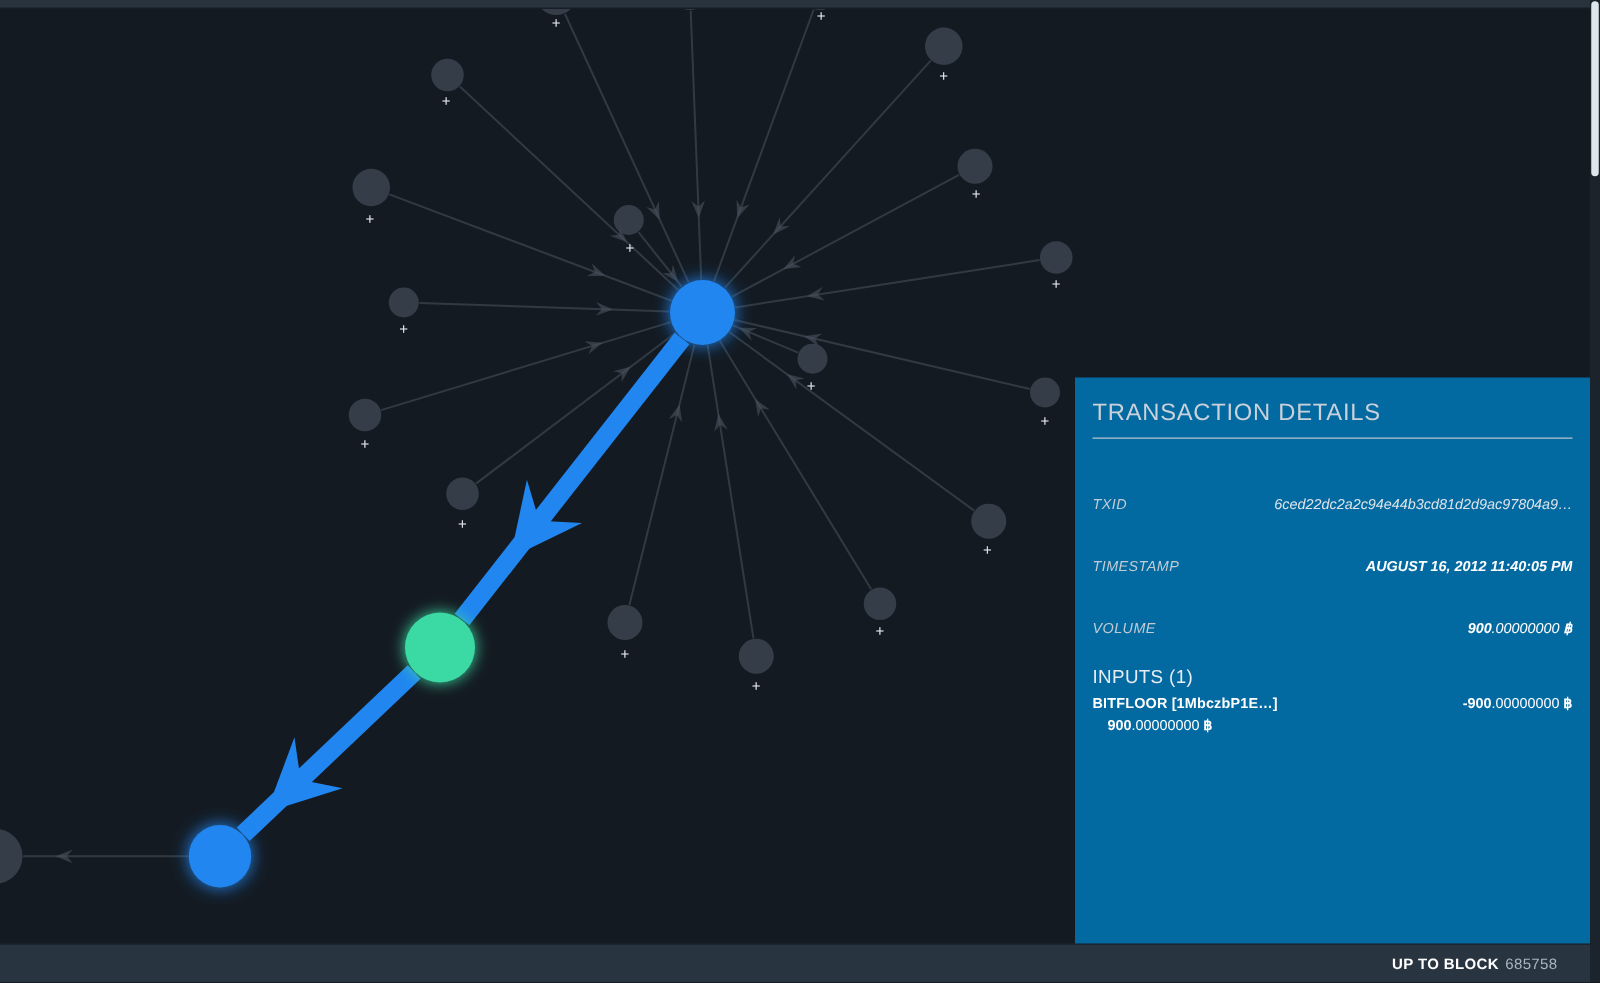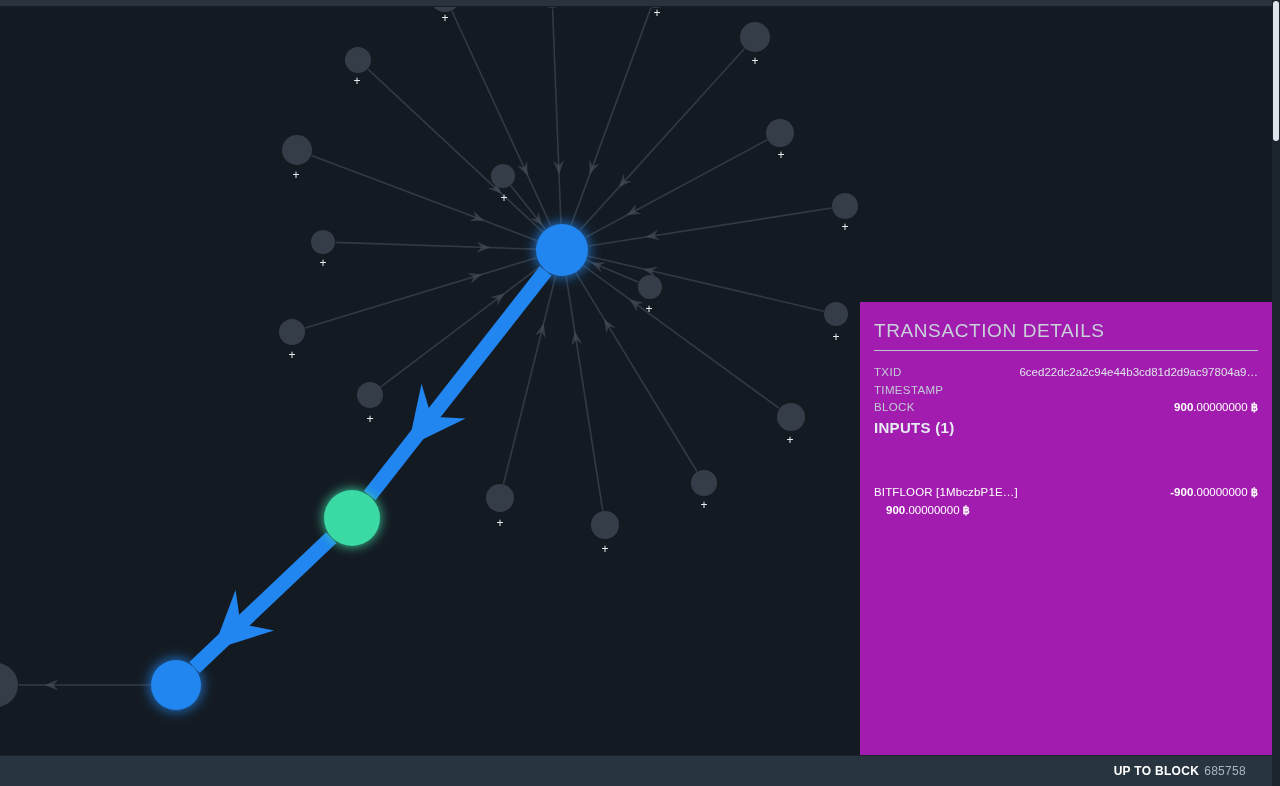--- a/index.html
+++ b/index.html
@@ -44,21 +44,21 @@
     text-align: center;
     user-select: none;
     cursor: pointer;
   }
 
   
   #details-panel {
     position: absolute;
     left: 860px; top: 302px;
     width: 412px; height: 453px;
-    background: #a21caf;
+    background: #0369a1;
     padding: 18px 14px 0 14px;
     overflow: hidden;
   }
   #panel-title {
     color: #c9d2da;
     font-size: 19px;
     letter-spacing: 0.6px;
     font-weight: 400;
     padding-bottom: 8px;
   }
@@ -67,66 +67,67 @@
     background: #b9c4cd;
     margin-bottom: 13px;
   }
   .kv-row {
     display: flex;
     align-items: baseline;
     justify-content: space-between;
     font-size: 11.5px;
     line-height: 17.5px;
     white-space: nowrap;
+    font-style: italic;
   }
   .kv-key {
     color: #c2cbd4;
     letter-spacing: 0.35px;
     flex: 0 0 auto;
   }
   .kv-val {
     color: #ffffff;
     font-weight: bold;
     text-align: right;
     flex: 1 1 auto;
     overflow: hidden;
     text-overflow: ellipsis;
     padding-left: 10px;
+    margin-top: 32px;
   }
   .kv-val.mono-faint {
     font-weight: 400;
     color: #dde4ea;
   }
   .amt-int { font-weight: bold; color: #ffffff; }
   .amt-dec { font-weight: 400; color: #ffffff; }
   .amt-sym { font-weight: bold; color: #ffffff; padding-left: 3px; }
 
   .section-head {
     color: #e6ecf1;
     font-size: 15px;
     letter-spacing: 0.3px;
-    font-weight: 700;
-    margin-top: 2px;
+    font-weight: 400;
+    margin-top: 20px;
     margin-bottom: 4px;
   }
   .io-row {
     display: flex;
     align-items: baseline;
     justify-content: space-between;
     font-size: 11.5px;
     line-height: 18px;
     white-space: nowrap;
   }
   .io-label {
     color: #ffffff;
-    font-weight: normal;
+    font-weight: bold;
     letter-spacing: 0.15px;
     overflow: hidden;
     text-overflow: ellipsis;
-    margin-top: 43px;
   }
   .io-amt { flex: 0 0 auto; padding-left: 12px; }
 
   
   #statusbar {
     position: absolute; left: 0; top: 755px;
     width: 1272px; height: 31px;
     background: #283541;
     border-top: 1px solid #1b242d;
     display: flex;
@@ -314,24 +315,25 @@
     <div id="panel-divider"></div>
 
     <div id="field-txid" class="kv-row">
       <span class="kv-key">TXID</span>
       <span class="kv-val mono-faint">6ced22dc2a2c94e44b3cd81d2d9ac97804a9…</span>
     </div>
 
 
     <div id="field-timestamp" class="kv-row">
       <span class="kv-key">TIMESTAMP</span>
+      <span class="kv-val">AUGUST 16, 2012 11:40:05 PM</span>
     </div>
 
     <div id="field-volume" class="kv-row">
-      <span class="kv-key">BLOCK</span>
+      <span class="kv-key">VOLUME</span>
       <span class="kv-val"><span class="amt-int">900</span><span class="amt-dec">.00000000</span><span class="amt-sym">฿</span></span>
     </div>
 
 
     <div class="section-head">INPUTS (1)</div>
     <div class="io-row">
       <span class="io-label">BITFLOOR [1MbczbP1E…]</span>
       <span class="io-amt"><span class="amt-int">-900</span><span class="amt-dec">.00000000</span><span class="amt-sym">฿</span></span>
     </div>
 

